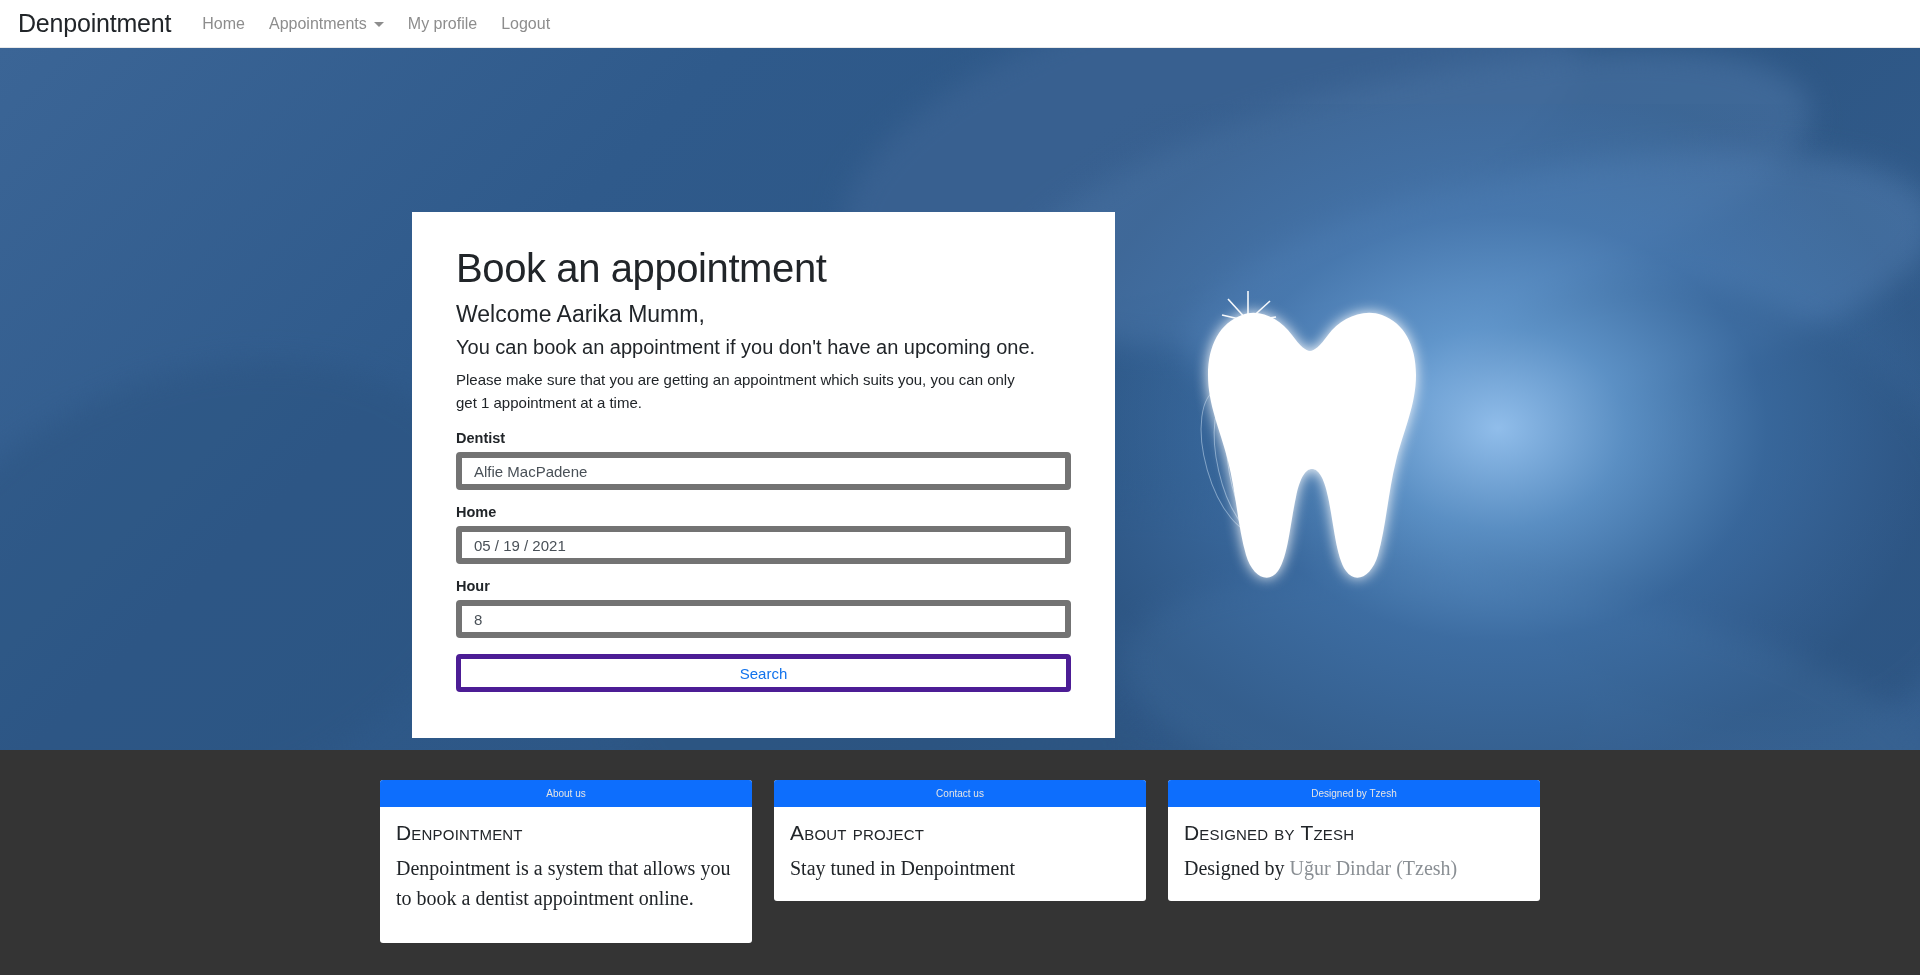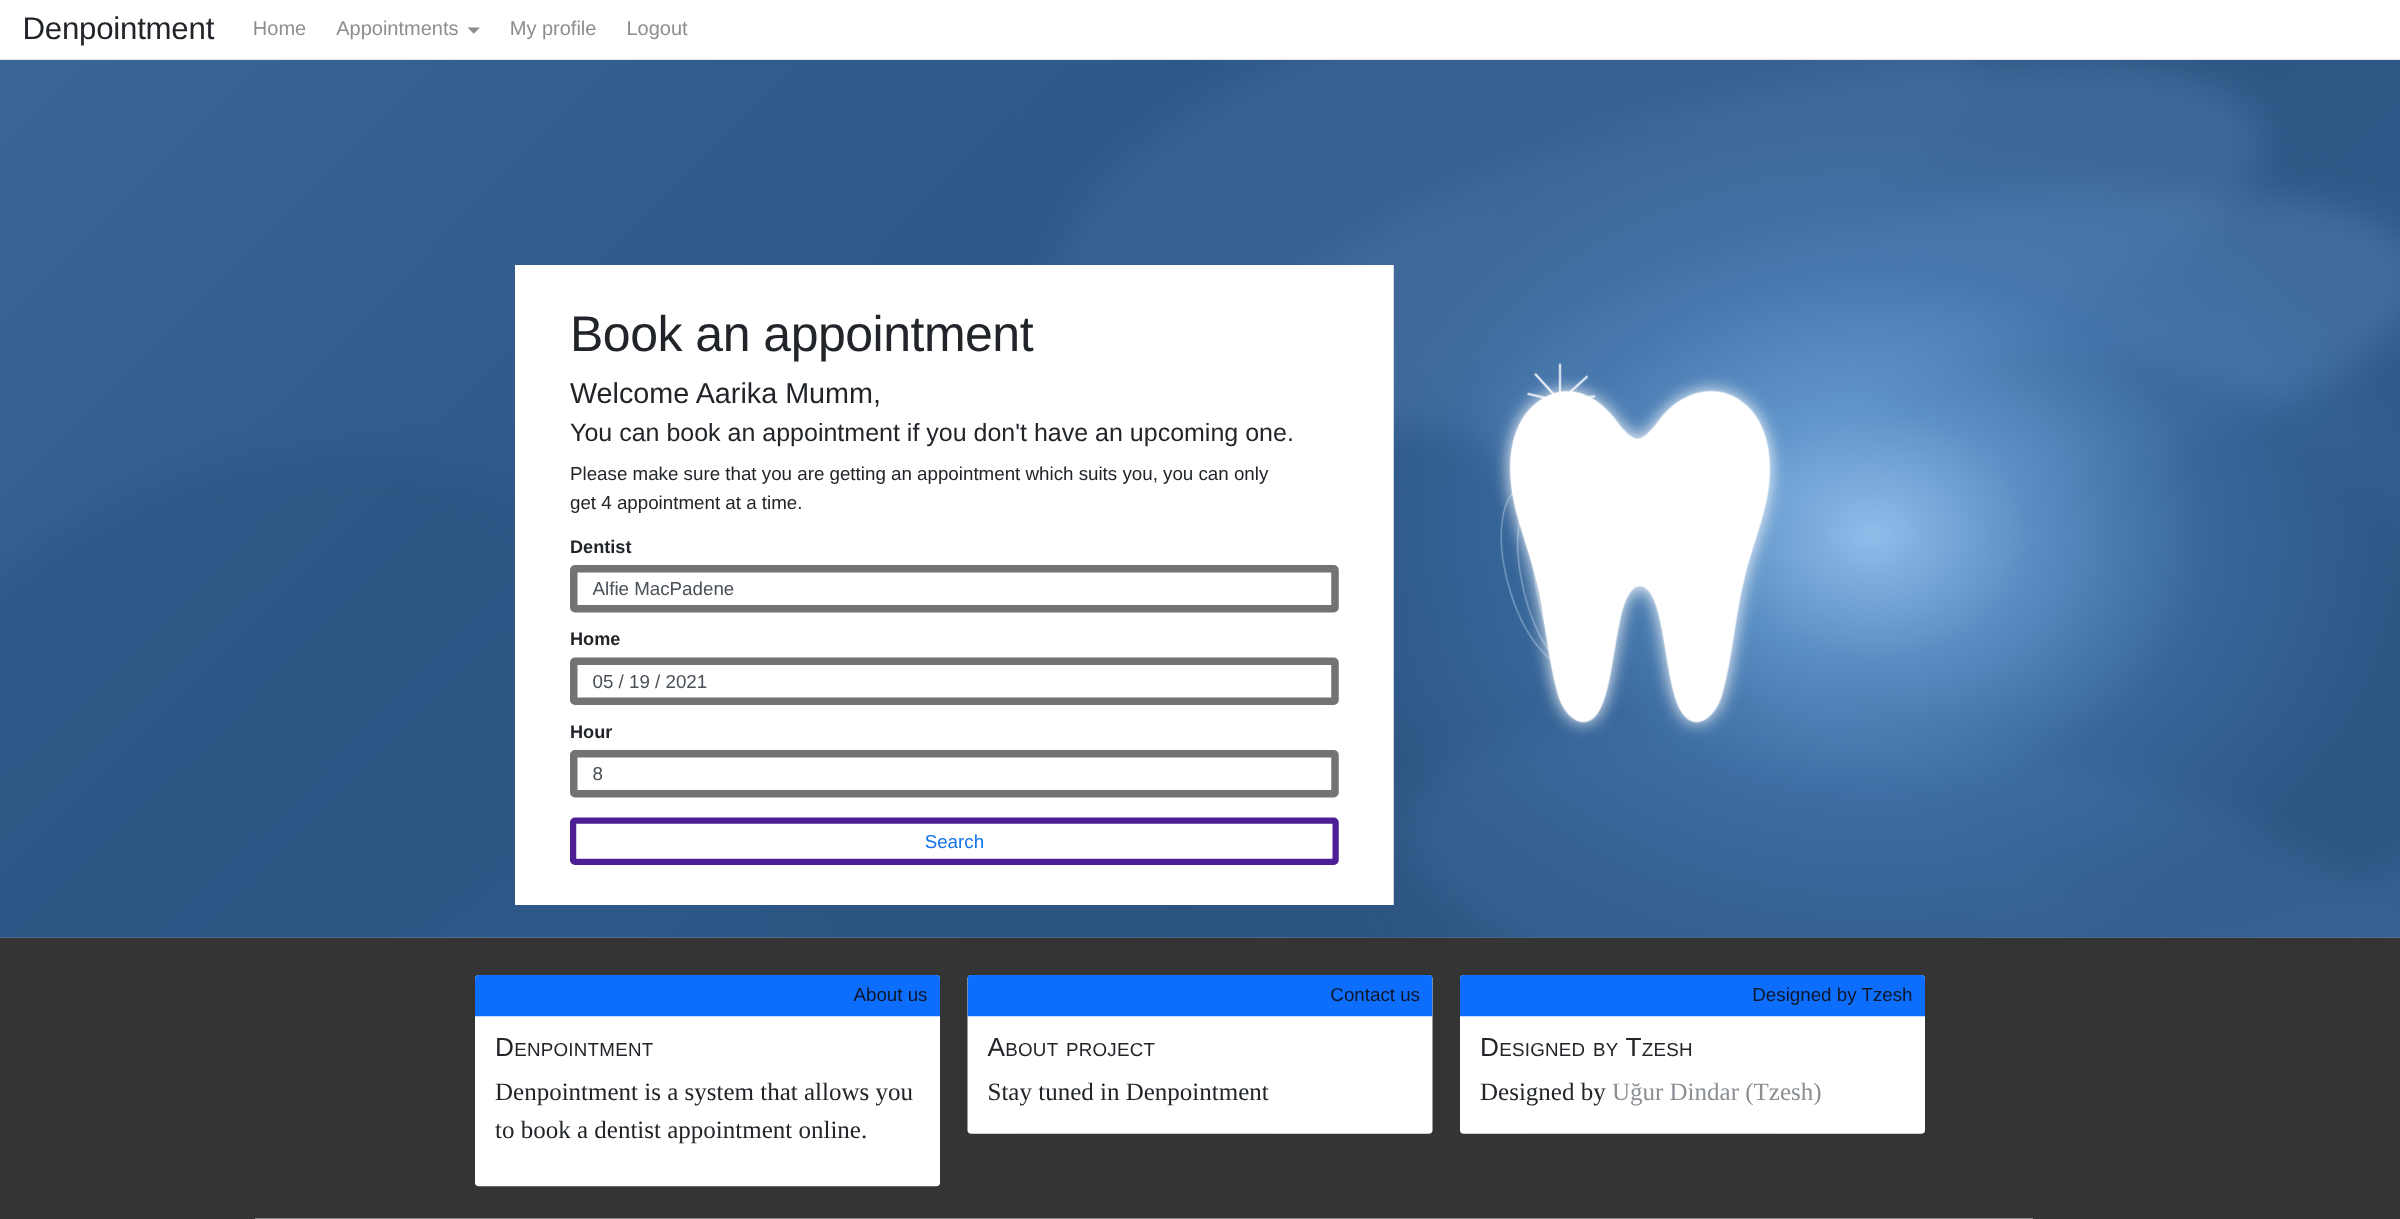--- a/index.html
+++ b/index.html
@@ -97,21 +97,21 @@
     width: 260px; height: 300px;
   }
   .tooth-wrap svg { overflow: visible; }
 
   
   .card {
     position: absolute;
     left: 412px; top: 164px;
     width: 703px;
     background: #ffffff;
-    padding: 34px 44px 32px 44px;
+    padding: 34px 44px 46px 44px;
   }
   .card h1 {
     margin: 0 0 4px 0;
     font-size: 40px;
     font-weight: normal;
     color: #212529;
     letter-spacing: -0.4px;
   }
   .card h2 {
     margin: 10px 0 2px 0;
@@ -181,23 +181,23 @@
   .fcard {
     width: 372px;
     background: #ffffff;
     border-radius: 3px;
     overflow: hidden;
     display: flex;
     flex-direction: column;
   }
   .fcard-header {
     background: #0d6efd;
-    color: #0f172a;
-    font-size: 15px;
-    text-align: right;
+    color: #e5e5e5;
+    font-size: 10px;
+    text-align: center;
     padding: 8px 10px;
   }
   .fcard-body { padding: 14px 16px 18px 16px; }
   .fcard-title {
     font-size: 21px;
     font-variant: small-caps;
     color: #212529;
     margin: 0 0 8px 0;
     font-weight: normal;
     letter-spacing: 0.2px;
@@ -282,21 +282,21 @@
         <line x1="68" y1="28" x2="42" y2="22"></line>
         <line x1="68" y1="28" x2="96" y2="24"></line>
       </g>
     </svg>
   </div>
 
   <div class="card">
     <h1>Book an appointment</h1>
     <h2>Welcome Aarika Mumm,</h2>
     <h3>You can book an appointment if you don't have an upcoming one.</h3>
-    <p class="note">Please make sure that you are getting an appointment which suits you, you can only get 4 appointment at a time.</p>
+    <p class="note">Please make sure that you are getting an appointment which suits you, you can only get 1 appointment at a time.</p>
 
     <div class="form-group">
       <label class="form-label">Dentist</label>
       <input class="form-control" type="text" value="Alfie MacPadene" style="">
     </div>
 
     <div class="form-group">
       <label class="form-label">Home</label>
       <input class="form-control" type="text" value="05 / 19 / 2021" style="">
     </div>

